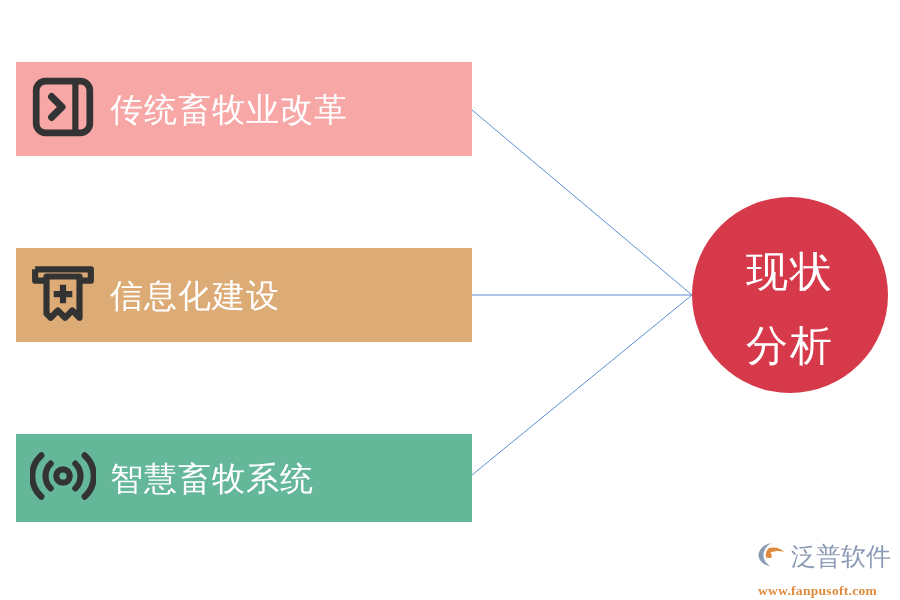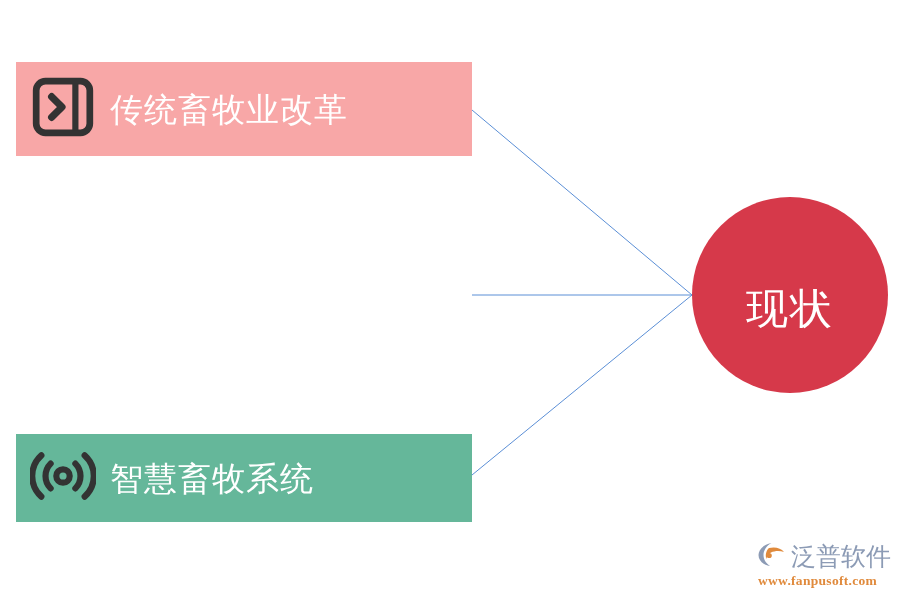--- a/index.html
+++ b/index.html
@@ -100,21 +100,21 @@
     line-height: 1;
     letter-spacing: 0px;
     white-space: nowrap;
   }
   #logo-url {
     color: #e08a3c;
     font-size: 13.5px;
     line-height: 1;
     letter-spacing: 0.3px;
     white-space: nowrap;
-    margin-top: 2px;
+    margin-top: 12px;
     margin-left: 1px;
     font-family: "Liberation Serif", "DejaVu Serif", serif;
     font-weight: bold;
   }
 </style>
 </head>
 <body>
 
 <div id="canvas">
 
@@ -128,36 +128,48 @@
     <span class="cat-icon">
       <svg width="66" height="66" viewBox="0 0 64 64">
         <rect x="6" y="7" width="52" height="50" rx="9" ry="9" fill="none" stroke="#333333" stroke-width="6.5"></rect>
         <line x1="44" y1="9" x2="44" y2="55" stroke="#333333" stroke-width="6"></line>
         <polyline points="21,22 31,32 21,42" fill="none" stroke="#333333" stroke-width="7" stroke-linecap="round" stroke-linejoin="round"></polyline>
       </svg>
     </span>
     <span class="cat-label">传统畜牧业改革</span>
   </div>
 
+  <div class="cat-bar" id="bar-1">
+    <span class="cat-icon">
+      <svg width="66" height="66" viewBox="0 0 64 64">
+        <path d="M5 9 H59 V20 H48" fill="none" stroke="#333333" stroke-width="6" stroke-linejoin="round" stroke-linecap="butt"></path>
+        <path d="M5 9 V20 H16" fill="none" stroke="#333333" stroke-width="6" stroke-linejoin="round" stroke-linecap="butt"></path>
+        <path d="M16 16 H48 V56 L41 49 L34 56 L27 49 L20 56 L16 52 Z" fill="none" stroke="#333333" stroke-width="6" stroke-linejoin="round"></path>
+        <path d="M29 24 H35 V30 H41 V36 H35 V42 H29 V36 H23 V30 H29 Z" fill="#333333"></path>
+      </svg>
+    </span>
+    <span class="cat-label">信息化建设</span>
+  </div>
 
   <div class="cat-bar" id="bar-2">
     <span class="cat-icon">
       <svg width="66" height="66" viewBox="0 0 64 64">
         <circle cx="32" cy="32" r="6.5" fill="none" stroke="#333333" stroke-width="6"></circle>
         <path d="M20 20 A17 17 0 0 0 20 44" fill="none" stroke="#333333" stroke-width="6" stroke-linecap="round"></path>
         <path d="M44 20 A17 17 0 0 1 44 44" fill="none" stroke="#333333" stroke-width="6" stroke-linecap="round"></path>
         <path d="M11 12 A27 27 0 0 0 11 52" fill="none" stroke="#333333" stroke-width="6" stroke-linecap="round"></path>
         <path d="M53 12 A27 27 0 0 1 53 52" fill="none" stroke="#333333" stroke-width="6" stroke-linecap="round"></path>
       </svg>
     </span>
     <span class="cat-label">智慧畜牧系统</span>
   </div>
 
   <div id="hub">
     <span class="hub-line">现状</span>
+    <span class="hub-line">分析</span>
   </div>
 
   <div id="logo">
     <div id="logo-row">
       <span>
         <svg width="30" height="27" viewBox="0 0 30 27">
           <path d="M14.5 2 C6 3.5 1.5 9 1.5 14 C1.5 19.5 6.5 24.5 13 25
                    C8.5 22 6.5 18 6.5 14 C6.5 9.5 9.5 4.5 14.5 2 Z" fill="#8c9bb5"></path>
           <path d="M12 7 C18 5.5 24 7 27 11 C23 9.5 18 9.5 14 11.5
                    C11 13 9.5 15.5 9.5 18 C8 14.5 9 9.5 12 7 Z" fill="#e08a3c"></path>

